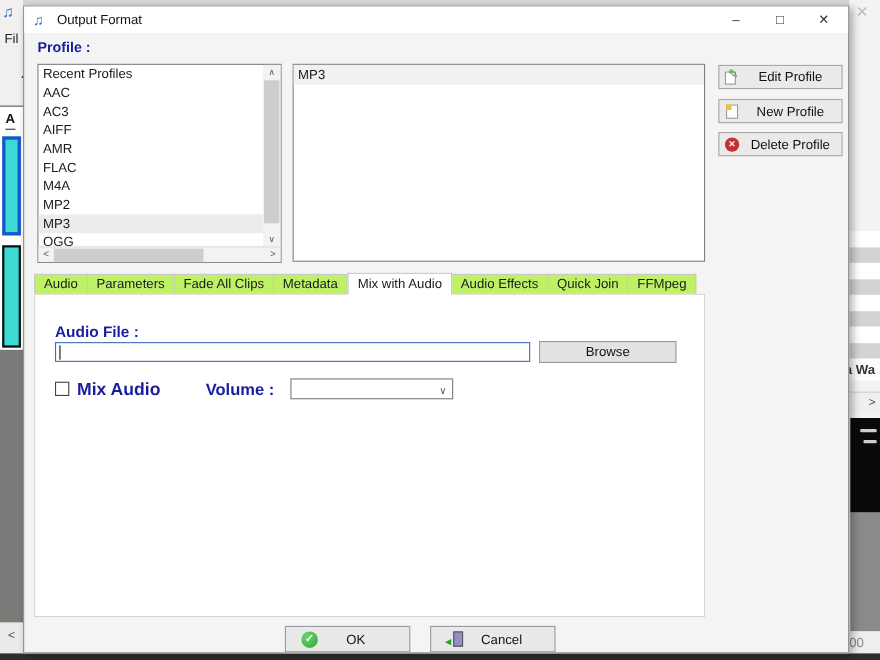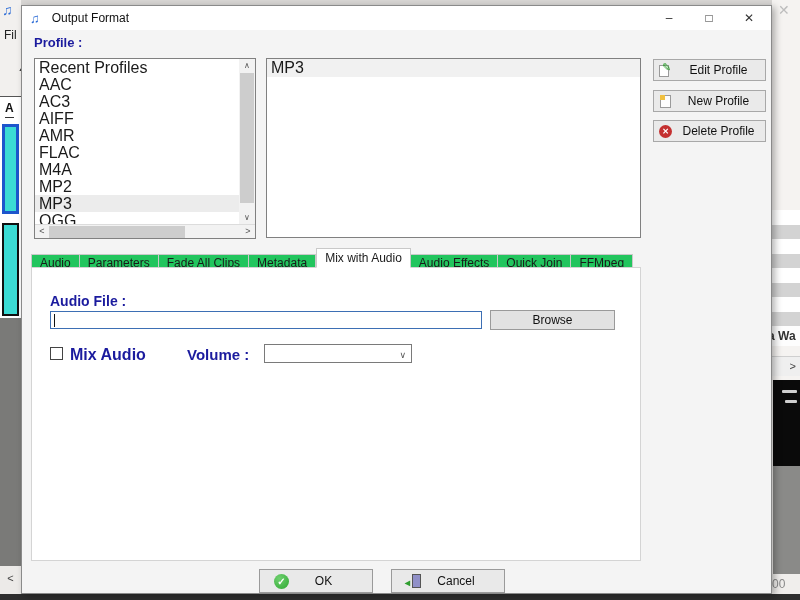--- a/index.html
+++ b/index.html
@@ -43,21 +43,21 @@
   #titlebar .ttext { margin-left:12px; font-size:12px; color:#111; }
   #win-controls { position:absolute; right:2px; top:0; height:24px; display:flex; }
   #win-controls .wc { width:40px; height:24px; text-align:center; line-height:24px; font-size:12px; color:#333; cursor:default; }
 
   .navy { color:#1b1b9e; font-weight:bold; }
   #profile-label { left:12px; top:29px; font-size:13px; }
 
   
   #cat-list { left:12px; top:52px; width:222px; height:181px; background:#fff; border:1px solid #808080; }
   #cat-items { position:absolute; left:0; top:0; width:205px; height:166px; overflow:hidden; }
-  .lrow { height:17px; line-height:17px; font-size:16px; color:#1a1a1a; padding-left:4px; white-space:nowrap; }
+  .lrow { height:17px; line-height:17px; font-size:12px; color:#1a1a1a; padding-left:4px; white-space:nowrap; }
   .lrow.hl { background:#ececec; }
   .vscroll { position:absolute; right:0; top:0; width:16px; height:166px; background:#f2f2f2; }
   .vscroll .arr { height:14px; text-align:center; font-size:8px; color:#555; line-height:14px; }
   .vscroll .thumb { position:absolute; left:1px; top:14px; width:14px; height:130px; background:#cdcdcd; }
   .vscroll .arr.dn { position:absolute; bottom:0; width:100%; }
   .hscroll { position:absolute; left:0; bottom:0; width:220px; height:14px; background:#f2f2f2; border-top:1px solid #dcdcdc; }
   .hscroll .arr { position:absolute; top:0; width:14px; height:14px; text-align:center; font-size:9px; color:#555; line-height:13px; }
   .hscroll .arr.rt { right:0; }
   .hscroll .thumb { position:absolute; left:14px; top:1px; width:136px; height:12px; background:#cdcdcd; }
 
@@ -71,21 +71,21 @@
   .icon-edit { position:relative; width:13px; height:13px; margin-left:5px; }
   .icon-edit .page { position:absolute; left:0; top:1px; width:10px; height:12px; background:#fff; border:1px solid #9a9a9a; }
   .icon-edit .pen { position:absolute; left:3px; top:-3px; font-size:11px; color:#2e9e2e; }
   .icon-new { position:relative; width:13px; height:13px; margin-left:5px; }
   .icon-new .page { position:absolute; left:1px; top:0; width:11px; height:13px; background:#fdfdfd; border:1px solid #9a9a9a; }
   .icon-new .fold { position:absolute; left:1px; top:0; width:5px; height:5px; background:#f0c040; }
   .icon-del { width:13px; height:13px; margin-left:5px; background:#c43030; border-radius:50%; color:#fff; font-size:8px; font-weight:bold; text-align:center; line-height:13px; }
 
   
   #tabstrip { left:9px; top:242px; display:flex; align-items:flex-end; }
-  .tab { height:14px; line-height:17px; padding:0 8px; font-size:12px; color:#1a1a1a; background:#22c55e; border:1px solid #c9c9c9; border-left:none; cursor:default; }
+  .tab { height:19px; line-height:17px; padding:0 8px; font-size:12px; color:#1a1a1a; background:#bef264; border:1px solid #c9c9c9; border-left:none; cursor:default; }
   .tab:first-child { border-left:1px solid #c9c9c9; }
   .tab.active { background:#ffffff; height:20px; line-height:19px; border-bottom:1px solid #ffffff; position:relative; z-index:3; border-left:1px solid #c9c9c9; }
 
   
   #tabpanel { left:9px; top:261px; width:610px; height:294px; background:#fff; border:1px solid #d4d4d4; z-index:2; }
   #audiofile-label { left:18px; top:25px; font-size:14px; }
   #file-input-wrap { left:18px; top:43px; width:432px; height:18px; background:#fff; border:1px solid #3d6fb4; }
   #file-input-wrap input { position:absolute; left:2px; top:1px; width:425px; height:14px; border:none; outline:none; font-size:12px; background:transparent; }
   #file-input-wrap .caret { position:absolute; left:3px; top:2px; width:1px; height:13px; background:#111; }
   #browse-btn { left:458px; top:42px; width:125px; height:20px; background:#e2e2e2; border:1px solid #9a9a9a; font-size:12px; color:#111; text-align:center; line-height:18px; cursor:default; }

